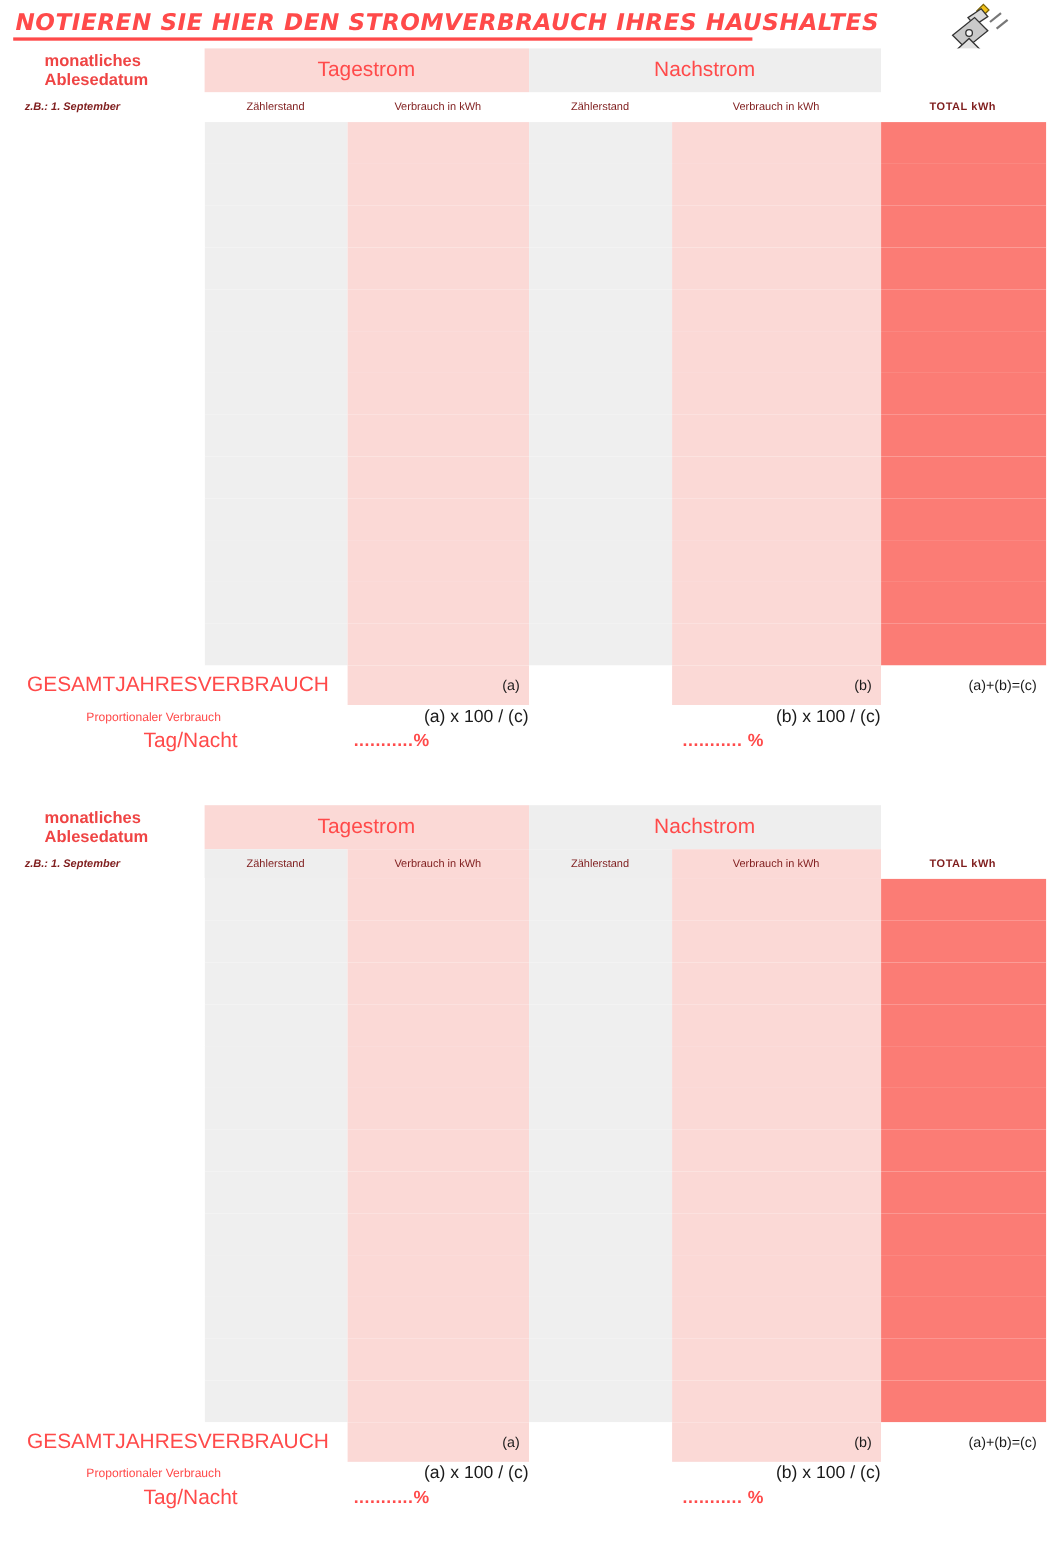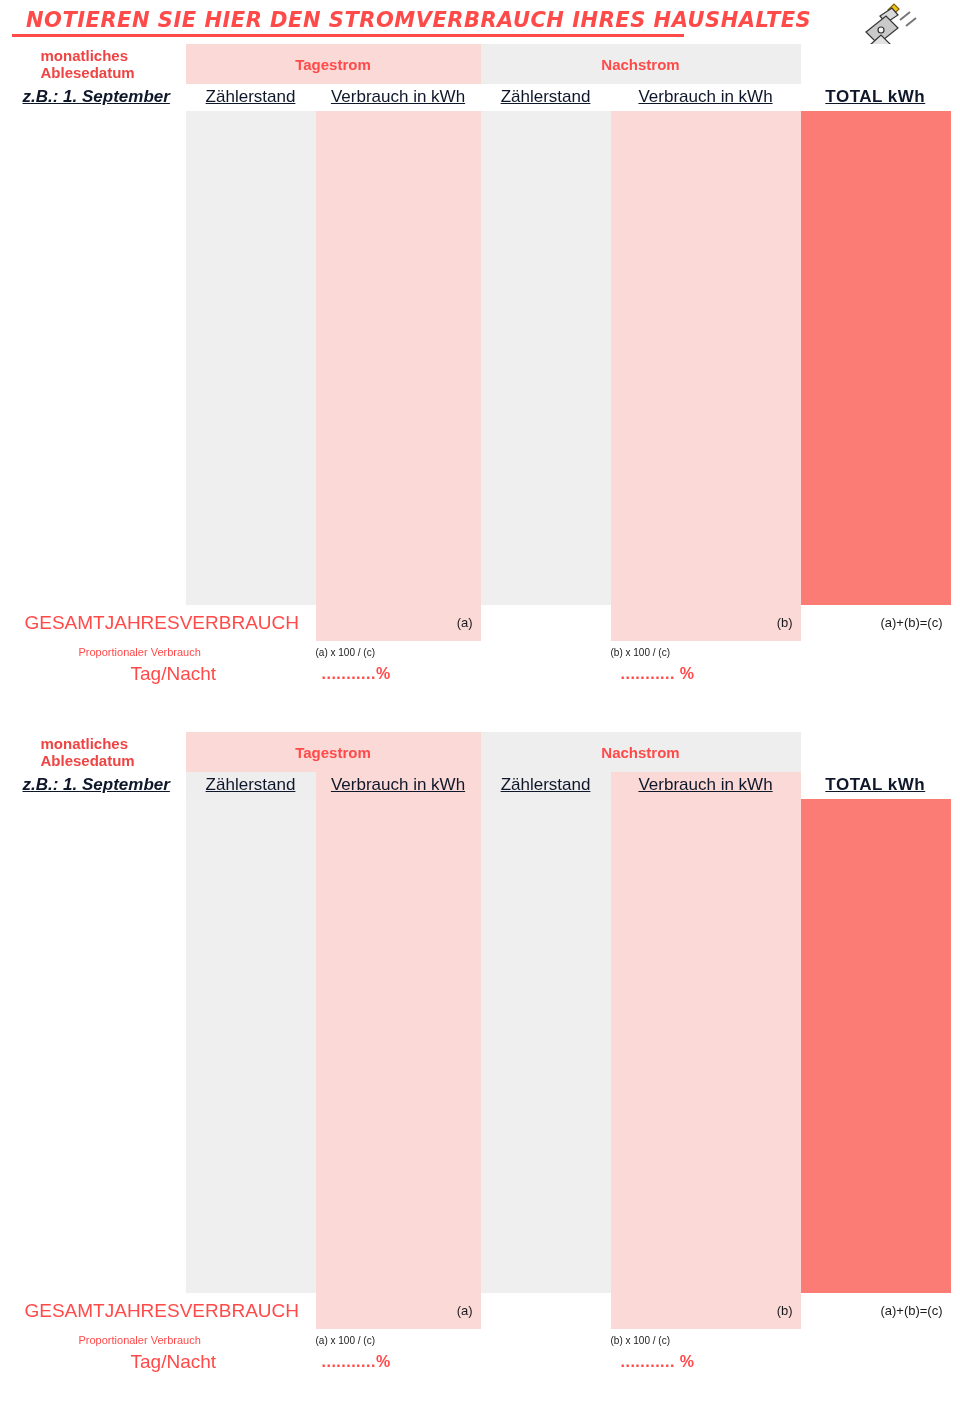--- a/index.html
+++ b/index.html
@@ -11,21 +11,21 @@
     width: 960px;
     height: 1402px;
     font-family: "Liberation Sans", sans-serif;
     position: relative;
     overflow: hidden;
   }
 
   
   .title {
     position: absolute;
-    left: 26px;
+    left: 14px;
     top: 8px;
     font-family: "DejaVu Sans", sans-serif;
     font-weight: bold;
     font-style: italic;
     font-size: 21px;
     letter-spacing: 0.5px;
     color: #ff4a4a;
     white-space: nowrap;
   }
   .title-rule {
@@ -79,31 +79,30 @@
 
   .lbl-monat {
     color: #ef4444;
     font-weight: bold;
     font-size: 15px;
     line-height: 17px;
     padding-left: 30px !important;
   }
   .lbl-tag, .lbl-nacht {
     color: #ff4a4a;
-    font-weight: bold;
-    font-size: 15px;
+    font-weight: normal;
+    font-size: 19px;
     text-align: center;
   }
 
   .sub-row td {
     height: 26px;
-    font-size: 17px;
+    font-size: 10px;
     text-align: center;
-    color: #0f172a;
-    text-decoration: underline;
+    color: #7f1d1d;
   }
   .sub-date {
     text-align: left !important;
     padding-left: 12px !important;
     font-weight: bold;
     font-style: italic;
     font-size: 14px;
   }
   .sub-total {
     color: #ff4a4a;
@@ -140,22 +139,22 @@
     padding-left: 120px !important;
     white-space: nowrap;
   }
   .mini-right {
     text-align: right;
     font-size: 13px;
     padding-right: 8px !important;
     color: #1a1a1a;
   }
   .mini-center {
-    text-align: left;
-    font-size: 10px;
+    text-align: right;
+    font-size: 16px;
     color: #1a1a1a;
   }
   .pct {
     font-size: 16px;
     font-weight: bold;
     color: #ff4a4a;
     text-align: left;
     padding-left: 6px !important;
     letter-spacing: 0.5px;
   }

